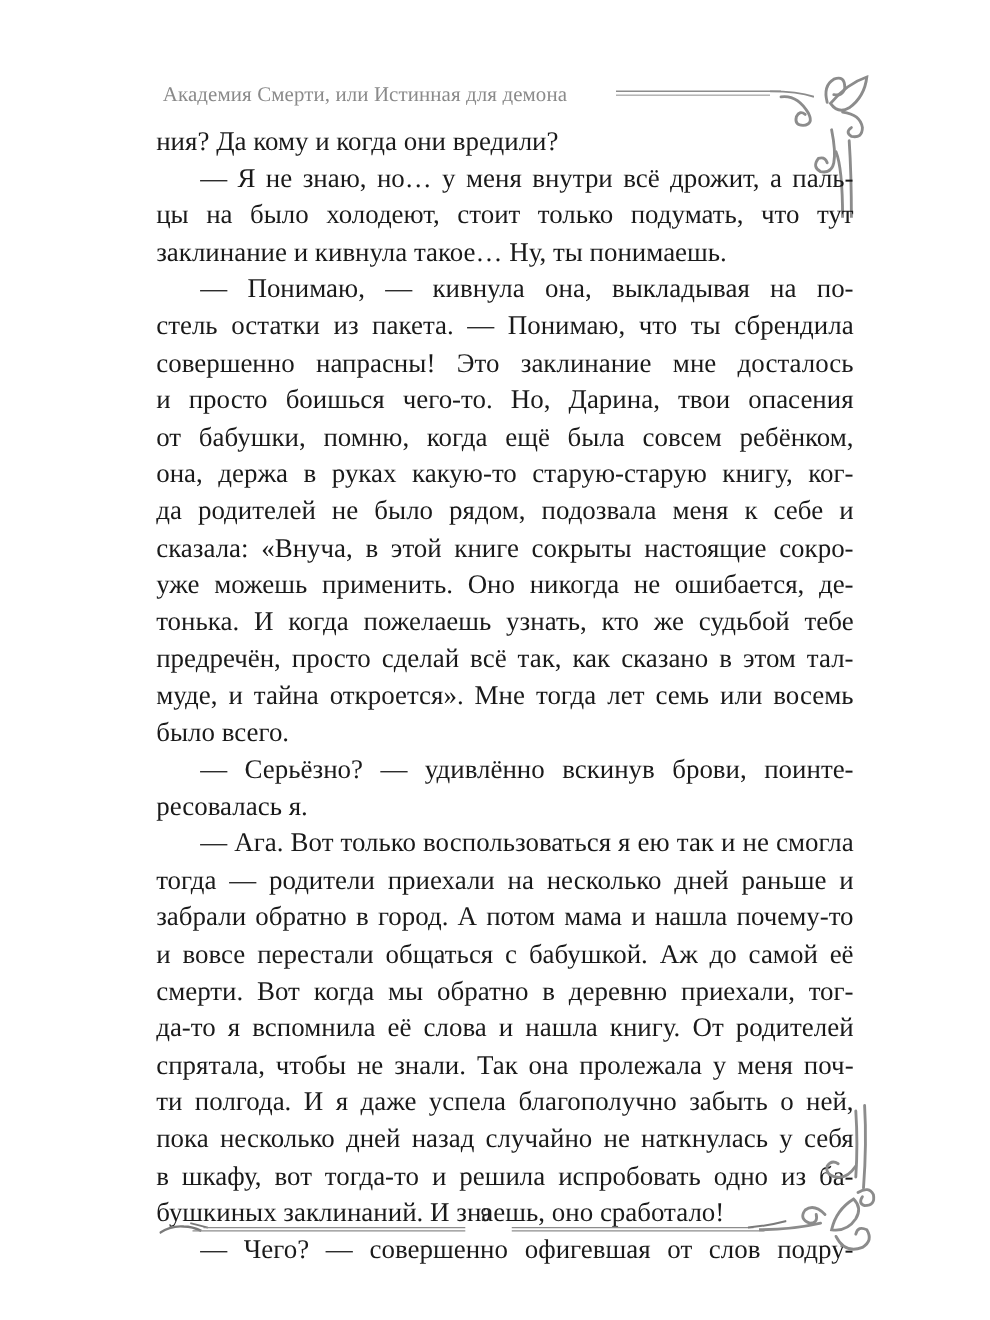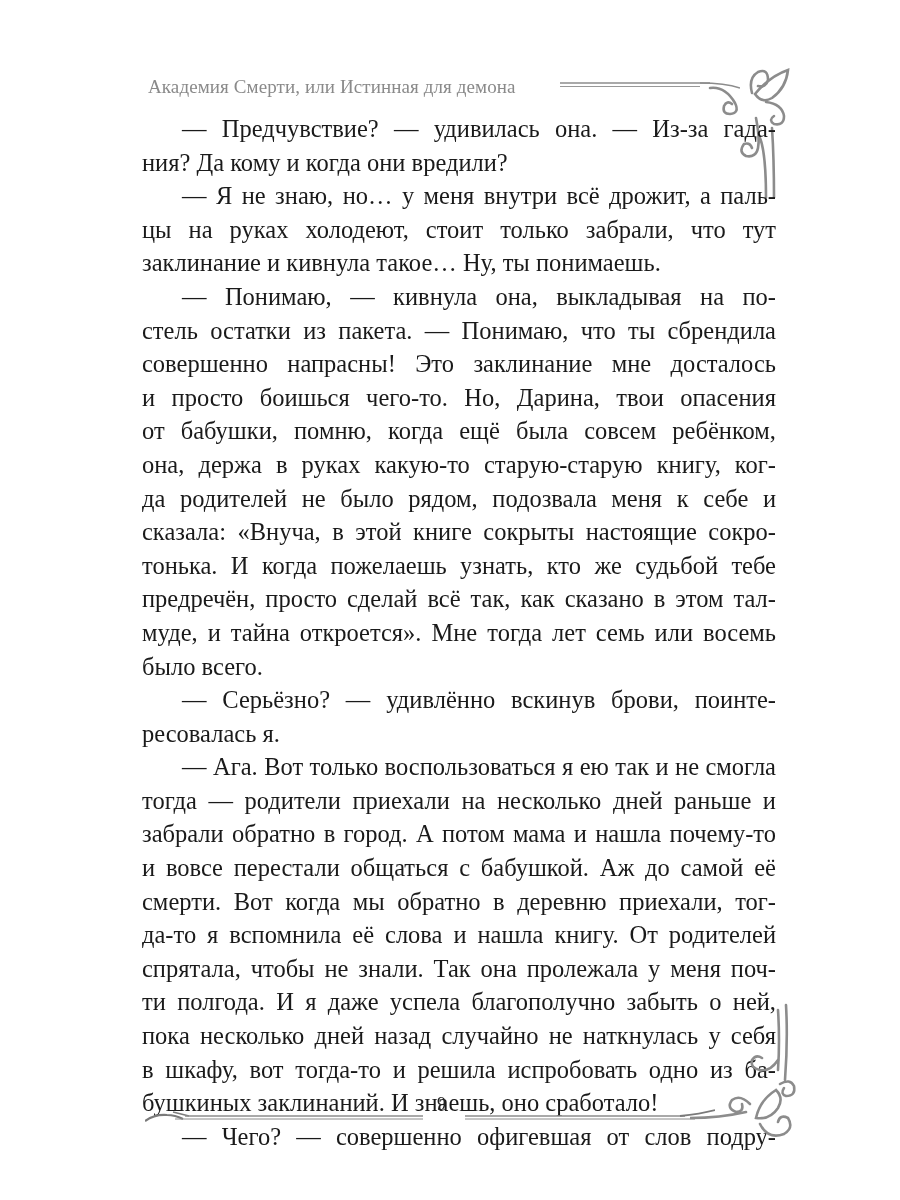--- a/index.html
+++ b/index.html
@@ -48,33 +48,33 @@
       <path d="M52 35 Q48 20 58 14 Q68 10 68 22 Q66 30 58 28"></path>
       <path d="M55 36 Q70 18 88 12 Q86 30 72 40 Q62 46 55 36 Z"></path>
       <path d="M66 44 Q82 46 84 58 Q84 68 74 66 Q68 62 74 58"></path>
       <path d="M56 60 Q60 80 58 90 Q56 100 46 98 Q38 94 44 86 Q50 84 52 90"></path>
       <path d="M60 80 Q66 95 66 140"></path>
       <path d="M72 70 Q74 100 74 140"></path>
     </g>
   </svg>
 
   <div class="body-text" id="body-lines">
-      <span class="line indent">— Предчувствие? — удивилась она. — Из-за гада-</span>
       <span class="line last">ния? Да кому и когда они вредили?</span>
       <span class="line indent">— Я не знаю, но… у меня внутри всё дрожит, а паль-</span>
-      <span class="line">цы на руках холодеют, стоит только забрали, что тут</span>
+      <span class="line">цы на было холодеют, стоит только подумать, что тут</span>
       <span class="line last">заклинание и кивнула такое… Ну, ты понимаешь.</span>
       <span class="line indent">— Понимаю, — кивнула она, выкладывая на по-</span>
       <span class="line">стель остатки из пакета. — Понимаю, что ты сбрендила</span>
       <span class="line">совершенно напрасны! Это заклинание мне досталось</span>
       <span class="line">и просто боишься чего-то. Но, Дарина, твои опасения</span>
       <span class="line">от бабушки, помню, когда ещё была совсем ребёнком,</span>
       <span class="line">она, держа в руках какую-то старую-старую книгу, ког-</span>
       <span class="line">да родителей не было рядом, подозвала меня к себе и</span>
       <span class="line">сказала: «Внуча, в этой книге сокрыты настоящие сокро-</span>
+      <span class="line">уже можешь применить. Оно никогда не ошибается, де-</span>
       <span class="line">тонька. И когда пожелаешь узнать, кто же судьбой тебе</span>
       <span class="line">предречён, просто сделай всё так, как сказано в этом тал-</span>
       <span class="line">муде, и тайна откроется». Мне тогда лет семь или восемь</span>
       <span class="line last">было всего.</span>
       <span class="line indent">— Серьёзно? — удивлённо вскинув брови, поинте-</span>
       <span class="line last">ресовалась я.</span>
       <span class="line indent">— Ага. Вот только воспользоваться я ею так и не смогла</span>
       <span class="line">тогда — родители приехали на несколько дней раньше и</span>
       <span class="line">забрали обратно в город. А потом мама и нашла почему-то</span>
       <span class="line">и вовсе перестали общаться с бабушкой. Аж до самой её</span>

